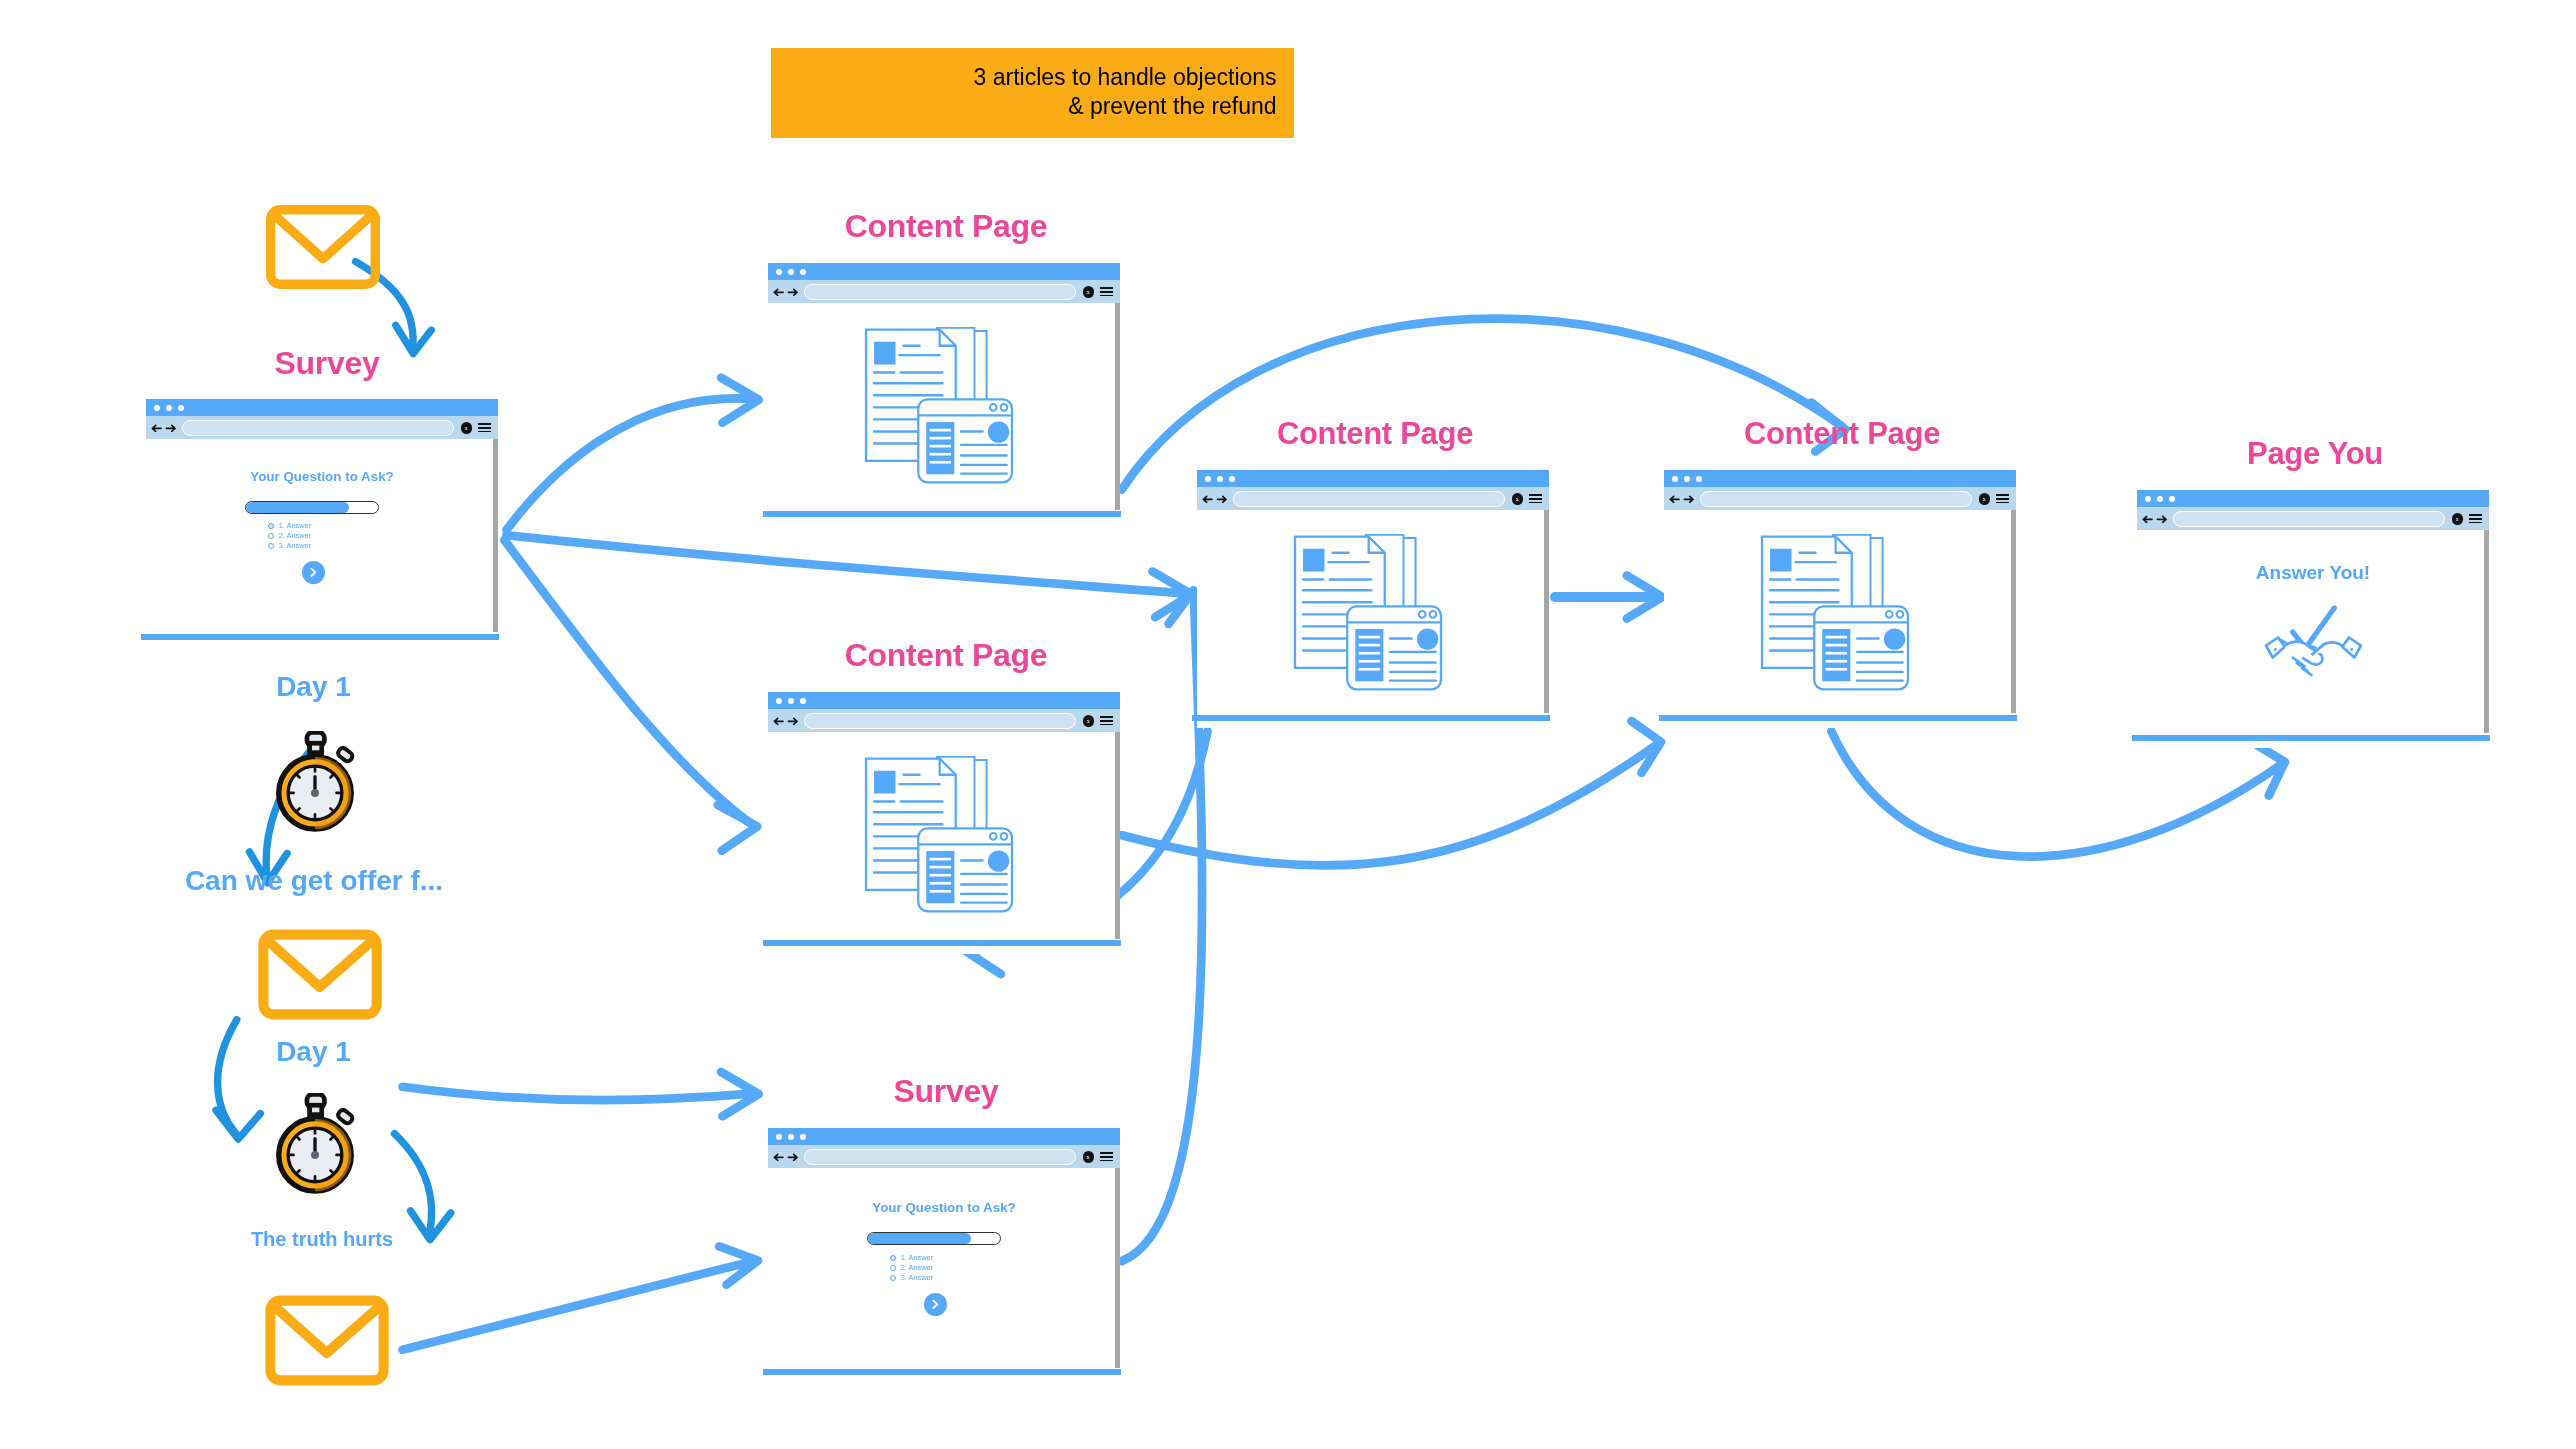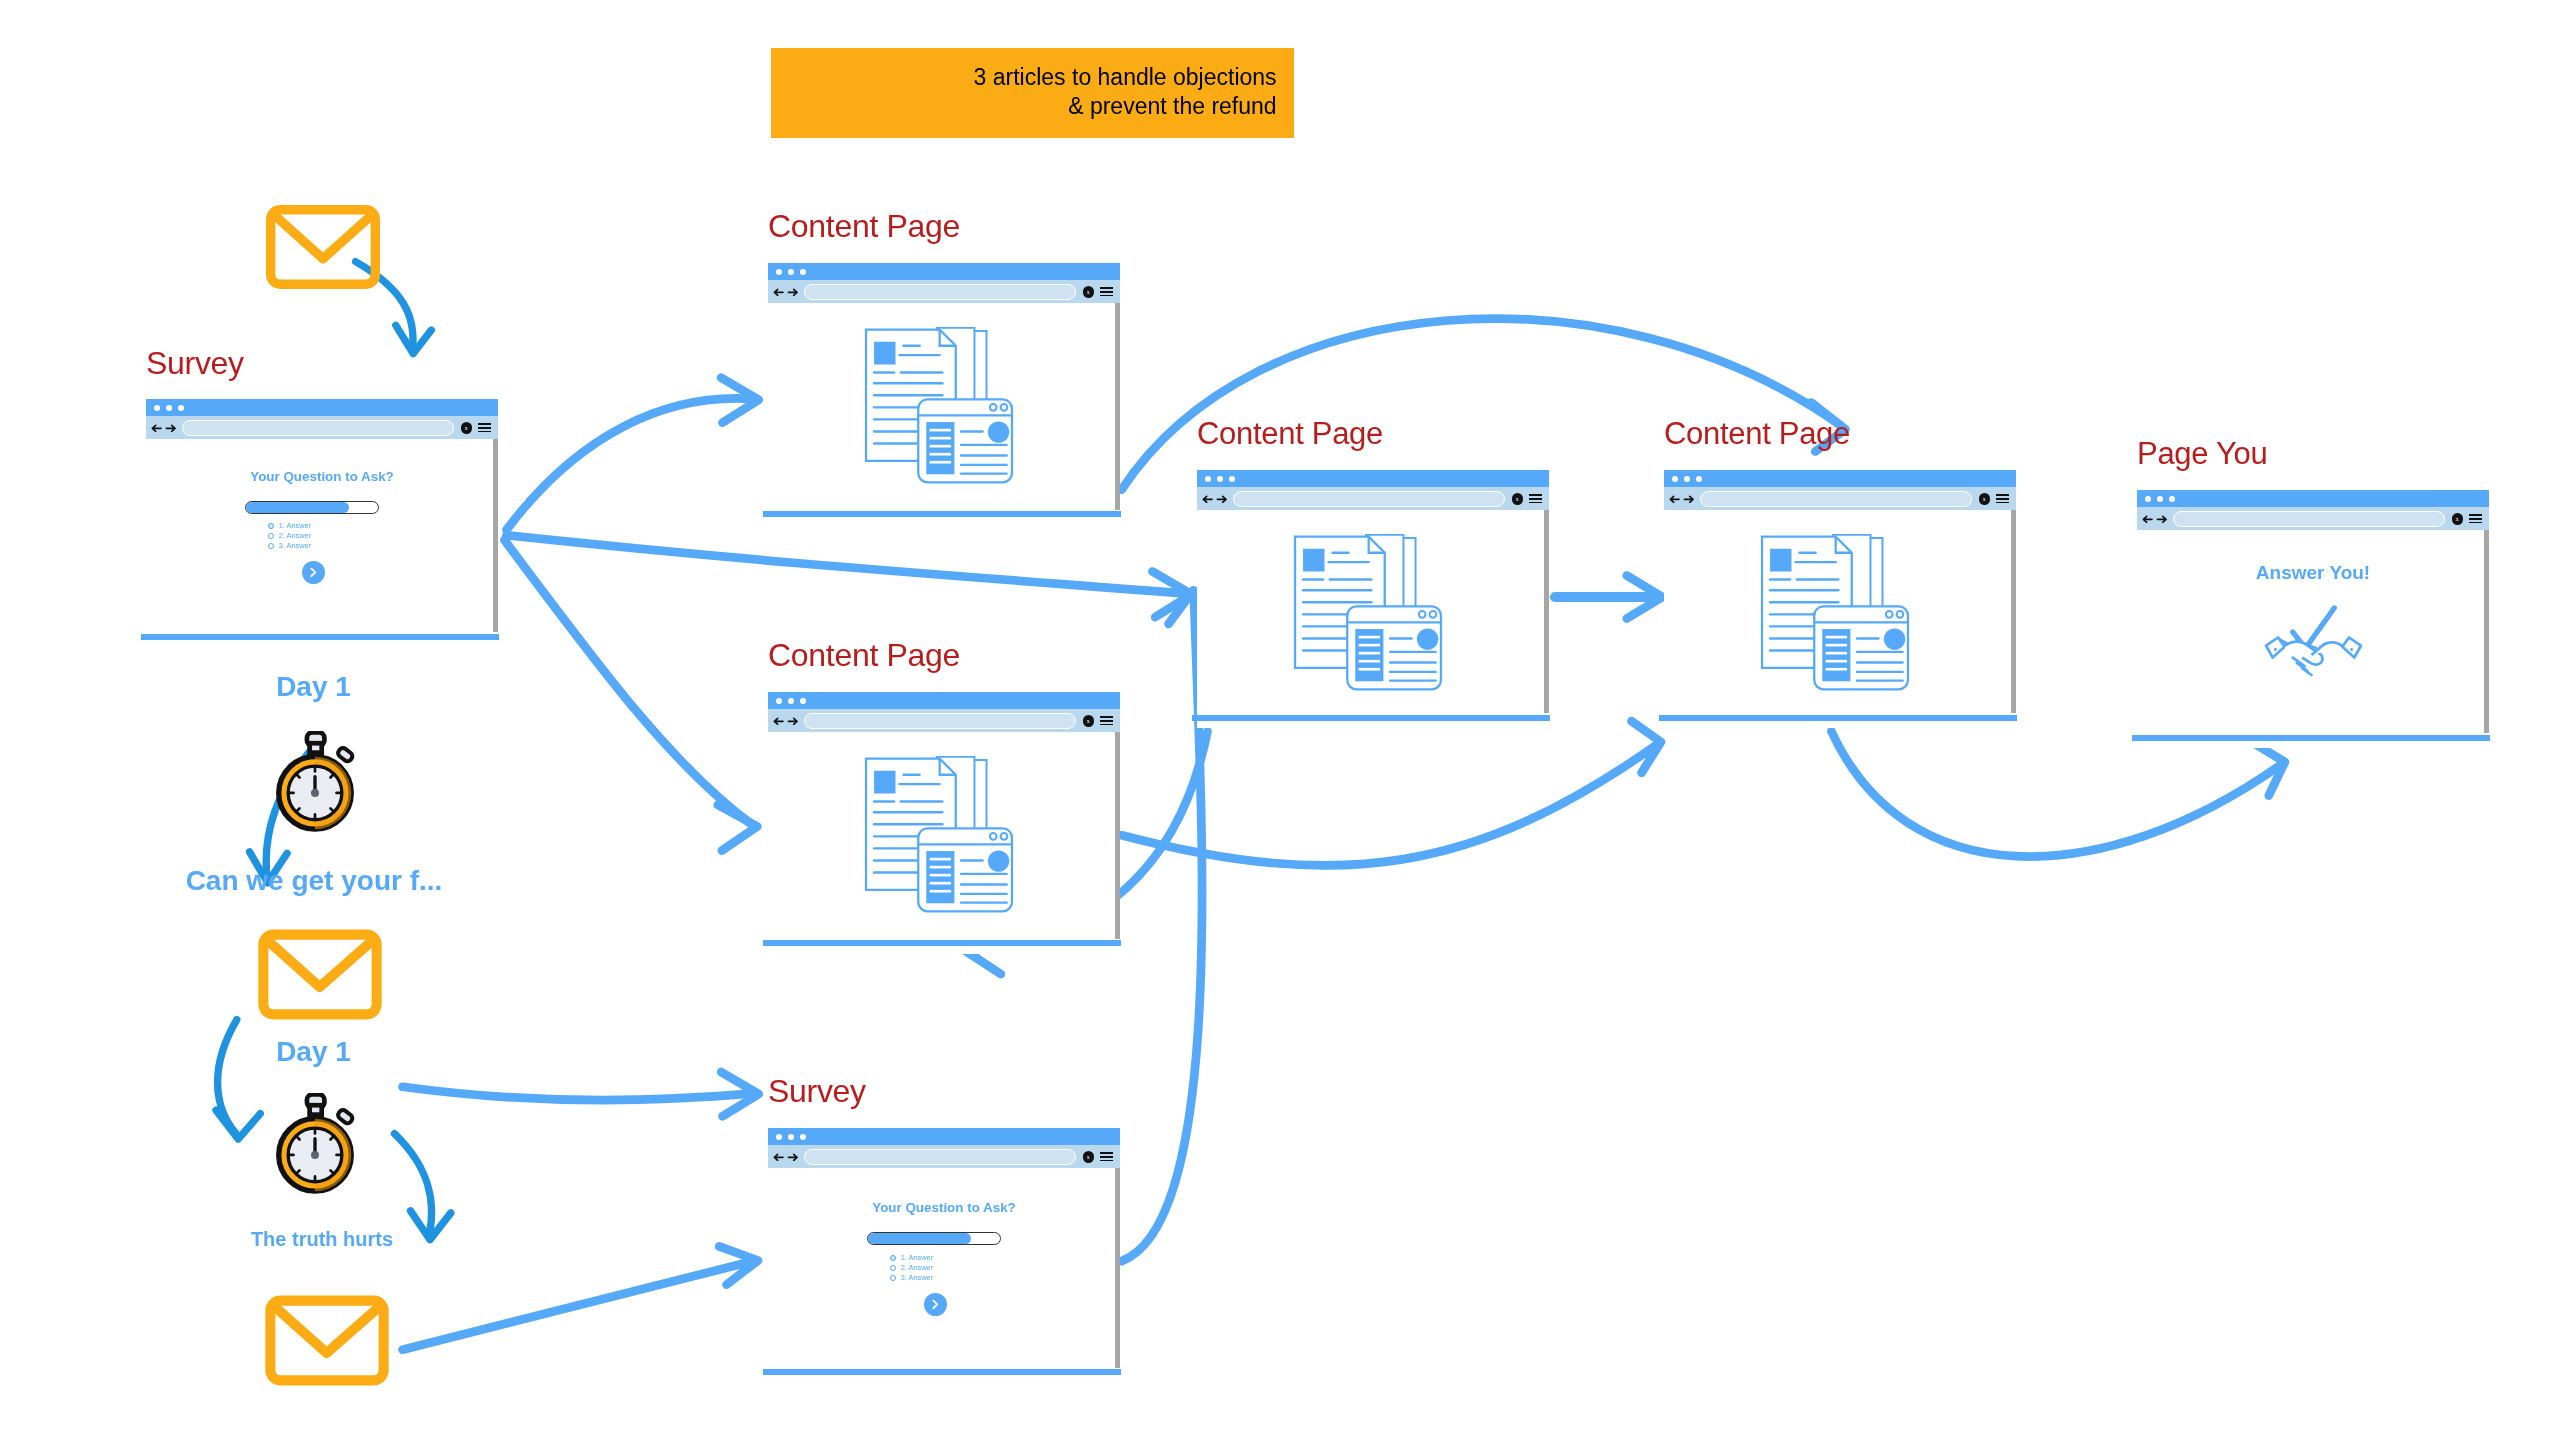--- a/index.html
+++ b/index.html
@@ -13,22 +13,23 @@
 
   
   #arrows{position:absolute;left:0;top:0;width:2576px;height:1449px;pointer-events:none;}
 
   
   .node{position:absolute;}
 
   
   .win-title{
     position:absolute;left:0;right:0;top:0;
-    color:#b91c1c;
-    font-weight:normal;
+    text-align:center;
+    color:#ec4899;
+    font-weight:bold;
     font-size:31px;
     letter-spacing:-0.3px;
     white-space:nowrap;
   }
 
   
   .browser{position:absolute;background:#ffffff;}
   .bw-titlebar{
     background:#55a9f8;height:100%;
     display:flex;align-items:center;padding-left:8px;box-sizing:border-box;
@@ -284,21 +285,21 @@
         <path d="M32,92 L38,92"></path>
           <path d="M102,92 L108,92"></path>
         <path d="M43,65 L47,69"></path>
           <path d="M93,115 L97,119"></path>
         <path d="M97,65 L93,69"></path>
           <path d="M47,115 L43,119"></path>
       </g>
     </svg>
   </div>
 
-  <div class="flow-label" style="left:113px;top:865px;width:402px;font-size:28px;">Can we get your f...</div>
+  <div class="flow-label" style="left:113px;top:865px;width:402px;font-size:28px;">Can we get offer f...</div>
 
   <div class="envelope" style="left:258px;top:929px;width:124px;height:91px;">
     <svg viewBox="0 0 185 135" width="124" height="91">
       <rect x="8" y="8" width="169" height="119" rx="15" ry="15" fill="none" stroke="#fbac15" stroke-width="15"></rect>
       <path d="M18,20 L92,86 L167,20" fill="none" stroke="#fbac15" stroke-width="15" stroke-linecap="round" stroke-linejoin="round"></path>
     </svg>
   </div>
 
   <div class="flow-label" style="left:213px;top:1036px;width:201px;font-size:28px;">Day 1</div>
 

